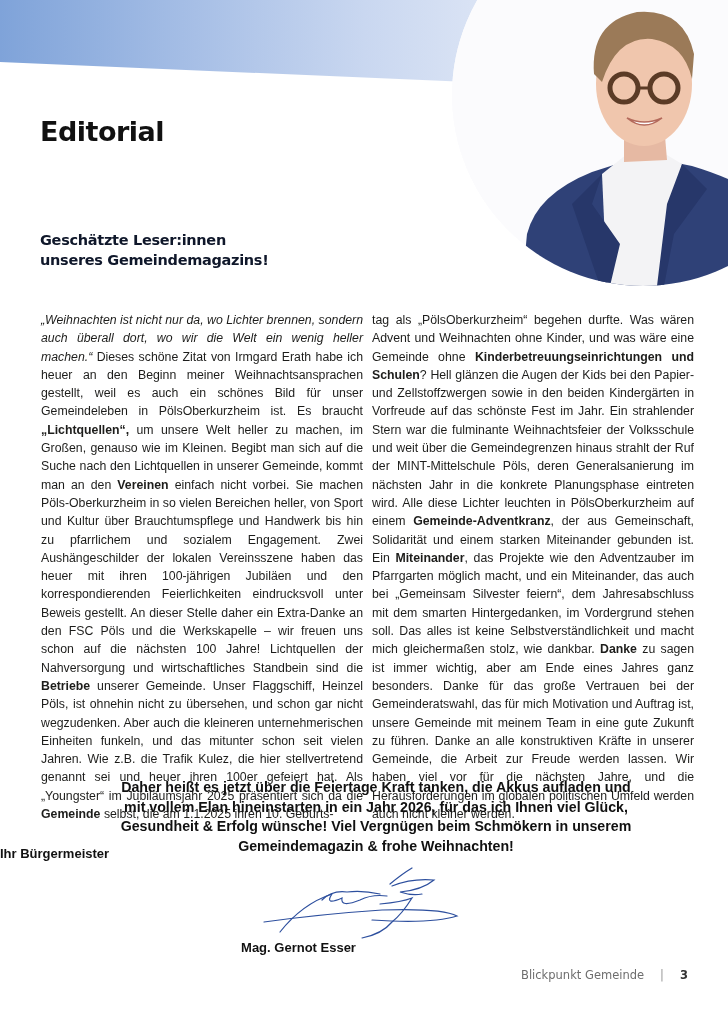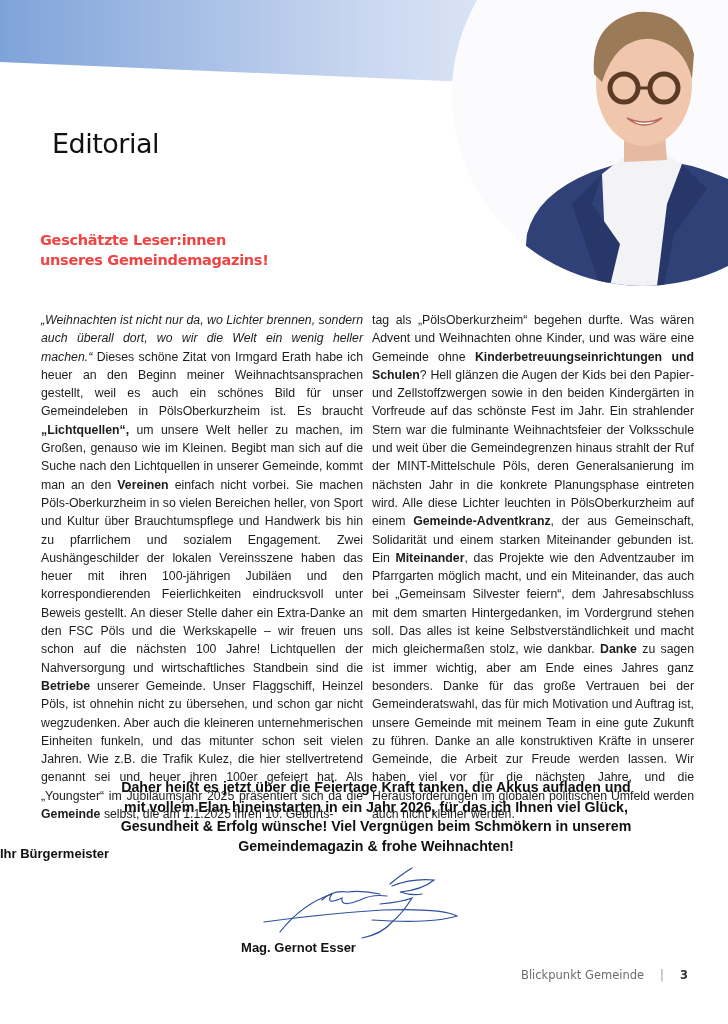--- a/index.html
+++ b/index.html
@@ -15,28 +15,28 @@
       filter: drop-shadow(0 4px 4px rgba(0,0,0,0.12));
     }
     .photo-wrap {
       position: absolute; left: 452px; top: -96px; width: 382px; height: 382px;
       border-radius: 50%; overflow: hidden; background: #fbfbfd;
     }
     .photo {
       position: absolute; left: 0; top: 0; width: 382px; height: 382px;
     }
     .title {
-      position: absolute; left: 40px; top: 116px; margin: 12px;
-      font-family: "DejaVu Sans", sans-serif; font-weight: normal;
+      position: absolute; left: 40px; top: 116px; margin: 0;
+      font-family: "DejaVu Sans", sans-serif; font-weight: bold;
       font-size: 27px; letter-spacing: -0.5px; color: #111;
     }
     .salutation {
       position: absolute; left: 40px; top: 230px; margin: 0;
       font-family: "DejaVu Sans", sans-serif; font-weight: bold;
-      font-size: 14.5px; line-height: 20px; color: #ef4444; letter-spacing: -0.3px;
+      font-size: 14.5px; line-height: 20px; color: #0f172a; letter-spacing: -0.3px;
     }
     .col {
       position: absolute; top: 311px; width: 322px;
       font-family: "Liberation Sans", sans-serif; font-size: 12.3px;
       line-height: 18.3px; text-align: justify; color: #1d1d1b;
       hyphens: manual;
     }
     .col-left { left: 41px; }
     .col-right { left: 372px; }
     .col p { margin: 0; }

